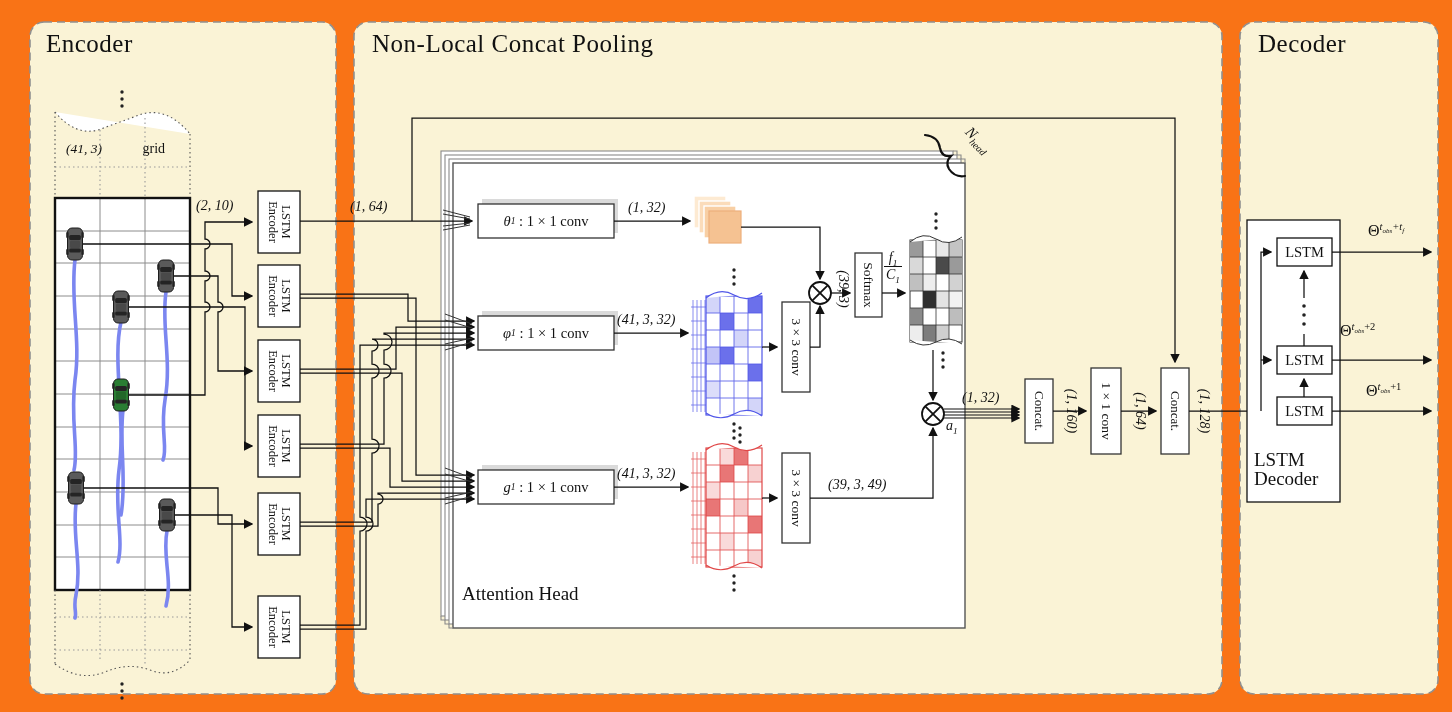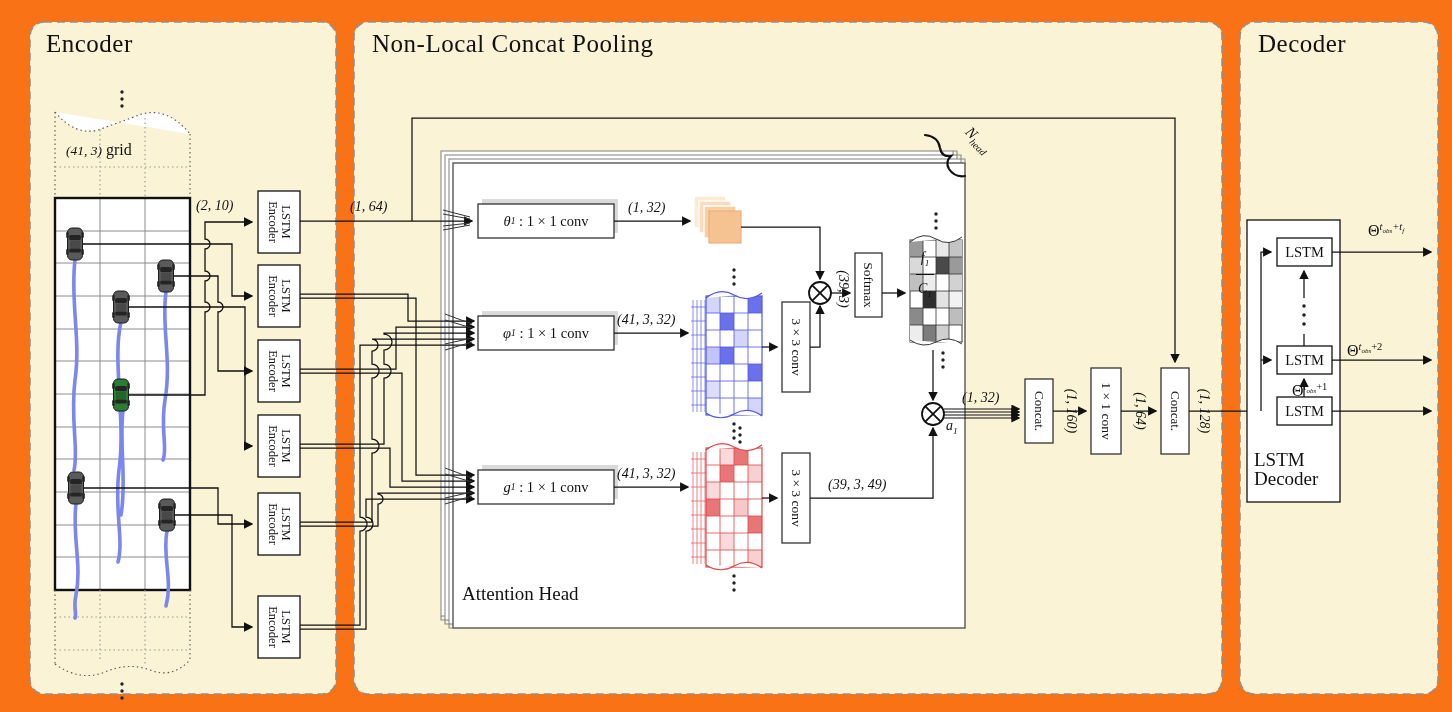--- a/index.html
+++ b/index.html
@@ -10,28 +10,28 @@
   .r90{transform:translate(-50%,-50%) rotate(90deg);}
   .title{font-size:25px;letter-spacing:.5px;}
   .lbl{font-style:italic;font-size:14px;}
   .boxlbl{display:flex;align-items:center;justify-content:center;font-size:14.5px;white-space:pre;}
   .boxlbl i{font-style:italic;}
   .rotbox{text-align:center;line-height:1.02;font-size:12.5px;}
   .rot14{font-size:13.5px;}
   sub{font-size:.66em;line-height:0;}
   sup{font-size:.66em;line-height:0;}
   .frac{position:absolute;text-align:center;font-style:italic;font-size:14px;line-height:1.0;}
-  .frac .bar{border-top:1.2px solid #111;margin-top:9px;padding-top:7px;}
+  .frac .bar{border-top:1.2px solid #111;margin-top:1px;padding-top:1px;}
   .ah{font-size:19px;}
   .thout{font-size:16px;}
   .lstmdec{font-size:19px;line-height:1.0;}
   .cell{display:flex;align-items:center;justify-content:center;font-size:14.5px;}
   .nhead{font-style:italic;font-size:15px;transform:translate(-50%,-50%) rotate(45deg);}
   .gridlbl{font-size:13.5px;}
-  .gridlbl .w{font-style:normal;font-size:16px;}
+  .gridlbl .w{font-style:normal;font-size:14px;margin-left:37px;}
 </style>
 </head>
 <body>
 
 <div id="canvas">
 
 <svg id="gfx" width="1452" height="712" viewBox="0 0 1452 712">
   <defs>
     <marker id="arr" viewBox="0 0 10 10" refX="8.5" refY="5" markerWidth="7.5" markerHeight="7.5" orient="auto-start-reverse">
       <path d="M0,0 L10,5 L0,10 z" fill="#111"></path>
@@ -443,21 +443,21 @@
 <div class="t lbl" style="left:628px;top:200px;">(1, 32)</div>
 <div class="t lbl" style="left:617px;top:312px;">(41, 3, 32)</div>
 <div class="t lbl" style="left:617px;top:466px;">(41, 3, 32)</div>
 
 <div class="t rot14 r90" style="left:796px;top:347px;">3 × 3 conv</div>
 <div class="t rot14 r90" style="left:796px;top:498px;">3 × 3 conv</div>
 
 <div class="t lbl r90" style="left:843px;top:289px;">(39, 3)</div>
 <div class="t rot14 r90" style="left:868px;top:285px;">Softmax</div>
 
-<div class="frac" style="left:916px;top:251px;width:18px;">
+<div class="frac" style="left:884px;top:251px;width:18px;">
   <div><span>f</span><sub>1</sub></div>
   <div class="bar"><span>C</span><sub>1</sub></div>
 </div>
 
 <div class="t lbl" style="left:828px;top:477px;">(39, 3, 49)</div>
 <div class="t lbl" style="left:946px;top:418px;"><span>a</span><sub>1</sub></div>
 <div class="t lbl" style="left:962px;top:390px;">(1, 32)</div>
 
 <div class="t rot14 r90" style="left:1039px;top:411px;font-size:13px;">Concat.</div>
 <div class="t lbl r90" style="left:1071px;top:411px;">(1, 160)</div>
@@ -471,16 +471,16 @@
 
 <div class="t cell" style="left:1277px;top:238px;width:55px;height:28px;">LSTM</div>
 <div class="t cell" style="left:1277px;top:346px;width:55px;height:28px;">LSTM</div>
 <div class="t cell" style="left:1277px;top:397px;width:55px;height:28px;">LSTM</div>
 <div class="t lstmdec" style="left:1254px;top:450px;">
       <div>LSTM</div>
       <div>Decoder</div>
     </div>
 
 <div class="t thout" style="left:1340px;top:222px;margin-left:28px;"><span>Θ</span><sup><i>t</i><sub><i>obs</i></sub><i>+t</i><sub><i>f</i></sub></sup></div>
-<div class="t thout" style="left:1340px;top:342px;margin-left:7px;"><span>Θ</span><sup><i>t</i><sub><i>obs</i></sub><span>+2</span></sup></div>
-<div class="t thout" style="left:1292px;top:382px;"><span>Θ</span><sup><i>t</i><sub><i>obs</i></sub><span>+1</span></sup></div>
+<div class="t thout" style="left:1340px;top:322px;"><span>Θ</span><sup><i>t</i><sub><i>obs</i></sub><span>+2</span></sup></div>
+<div class="t thout" style="left:1340px;top:382px;padding-left:26px;"><span>Θ</span><sup><i>t</i><sub><i>obs</i></sub><span>+1</span></sup></div>
 
 </div>
 
 </body></html>

